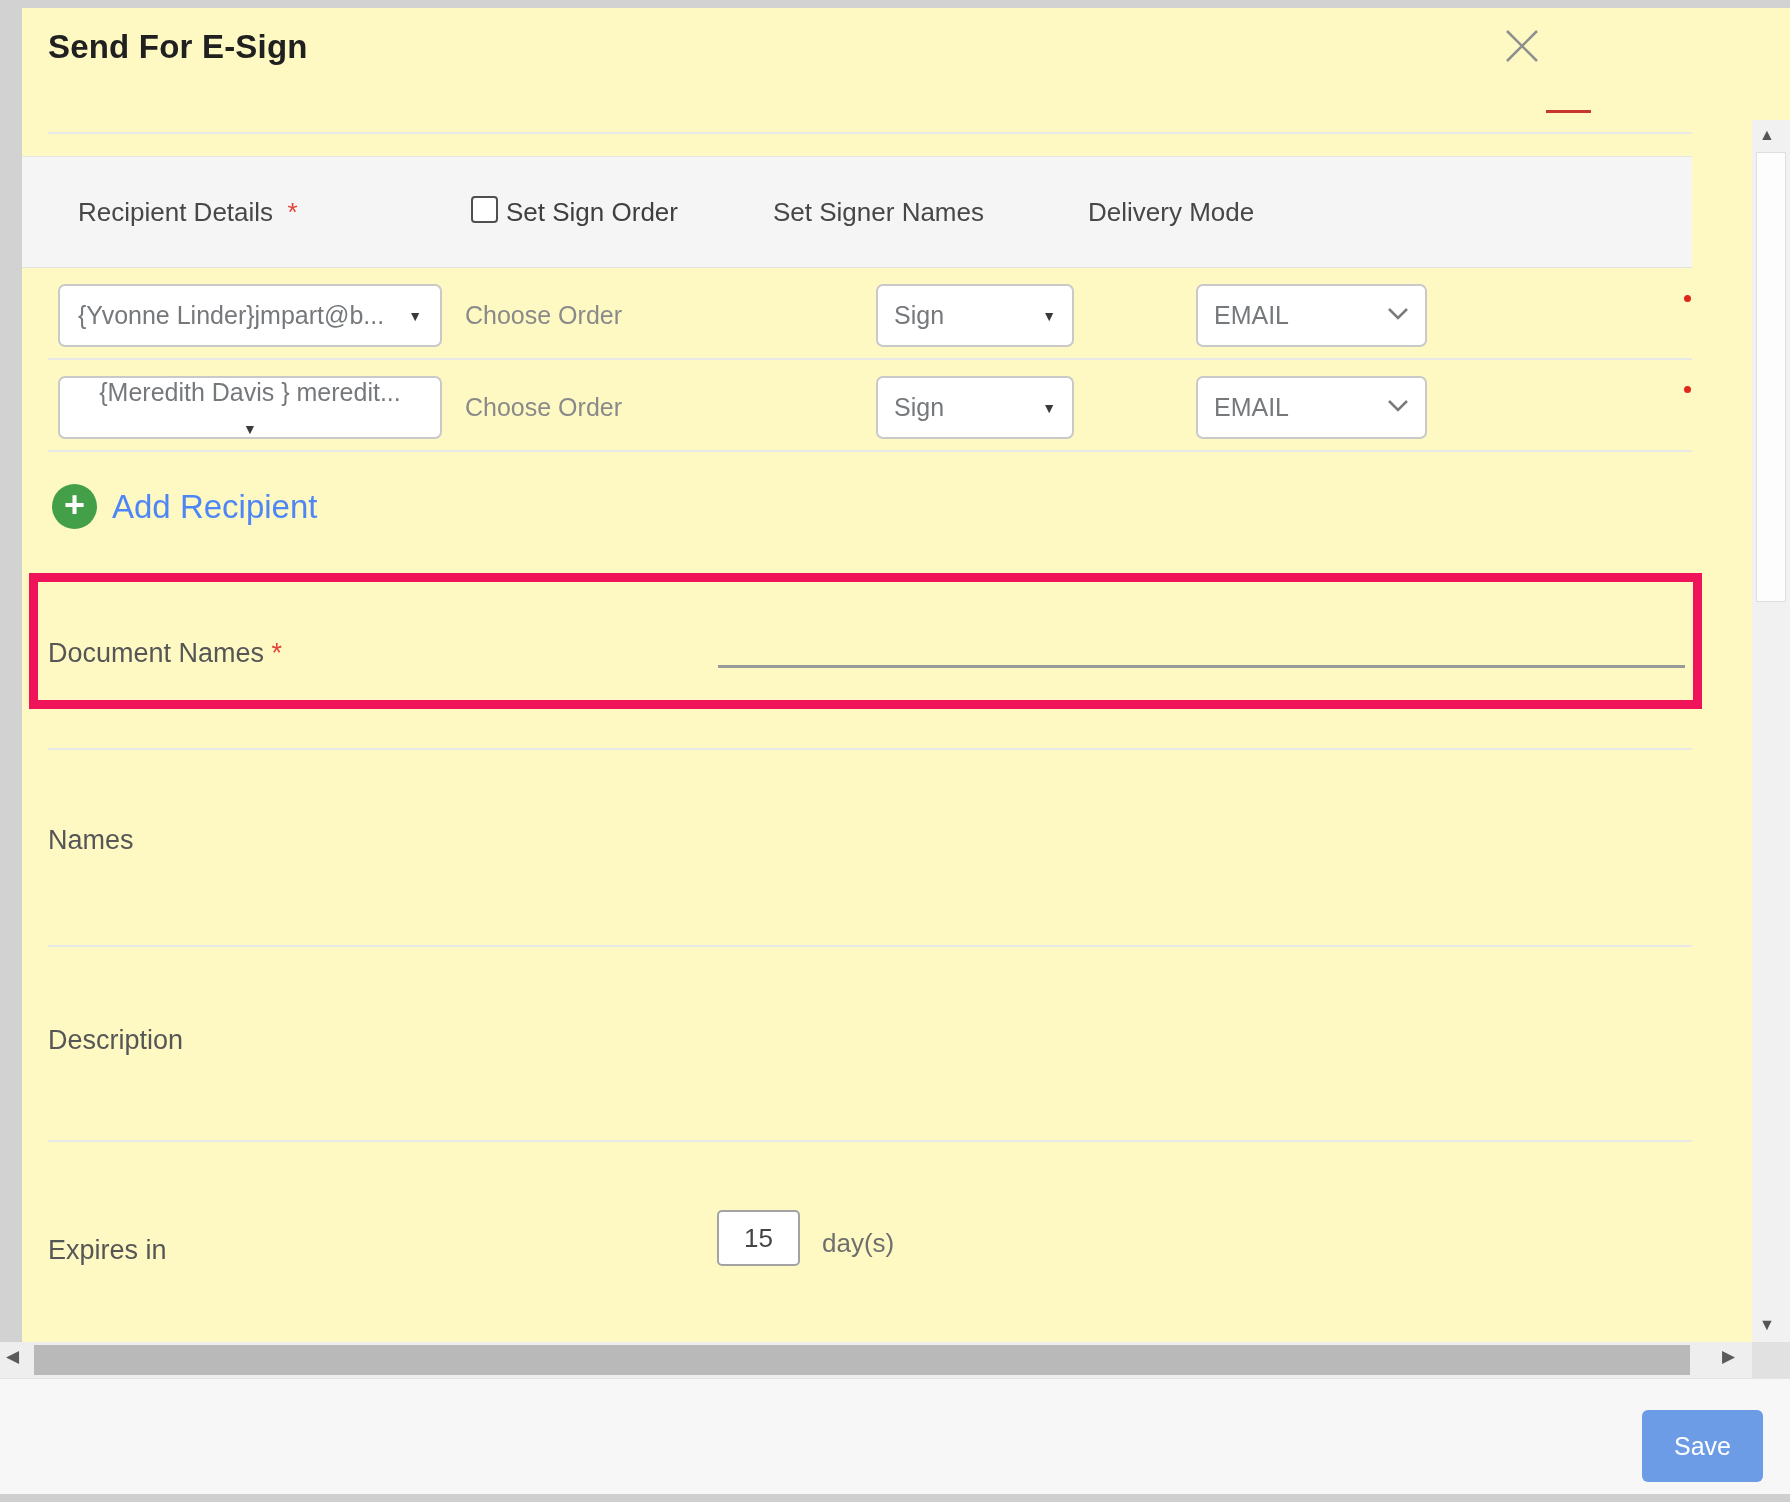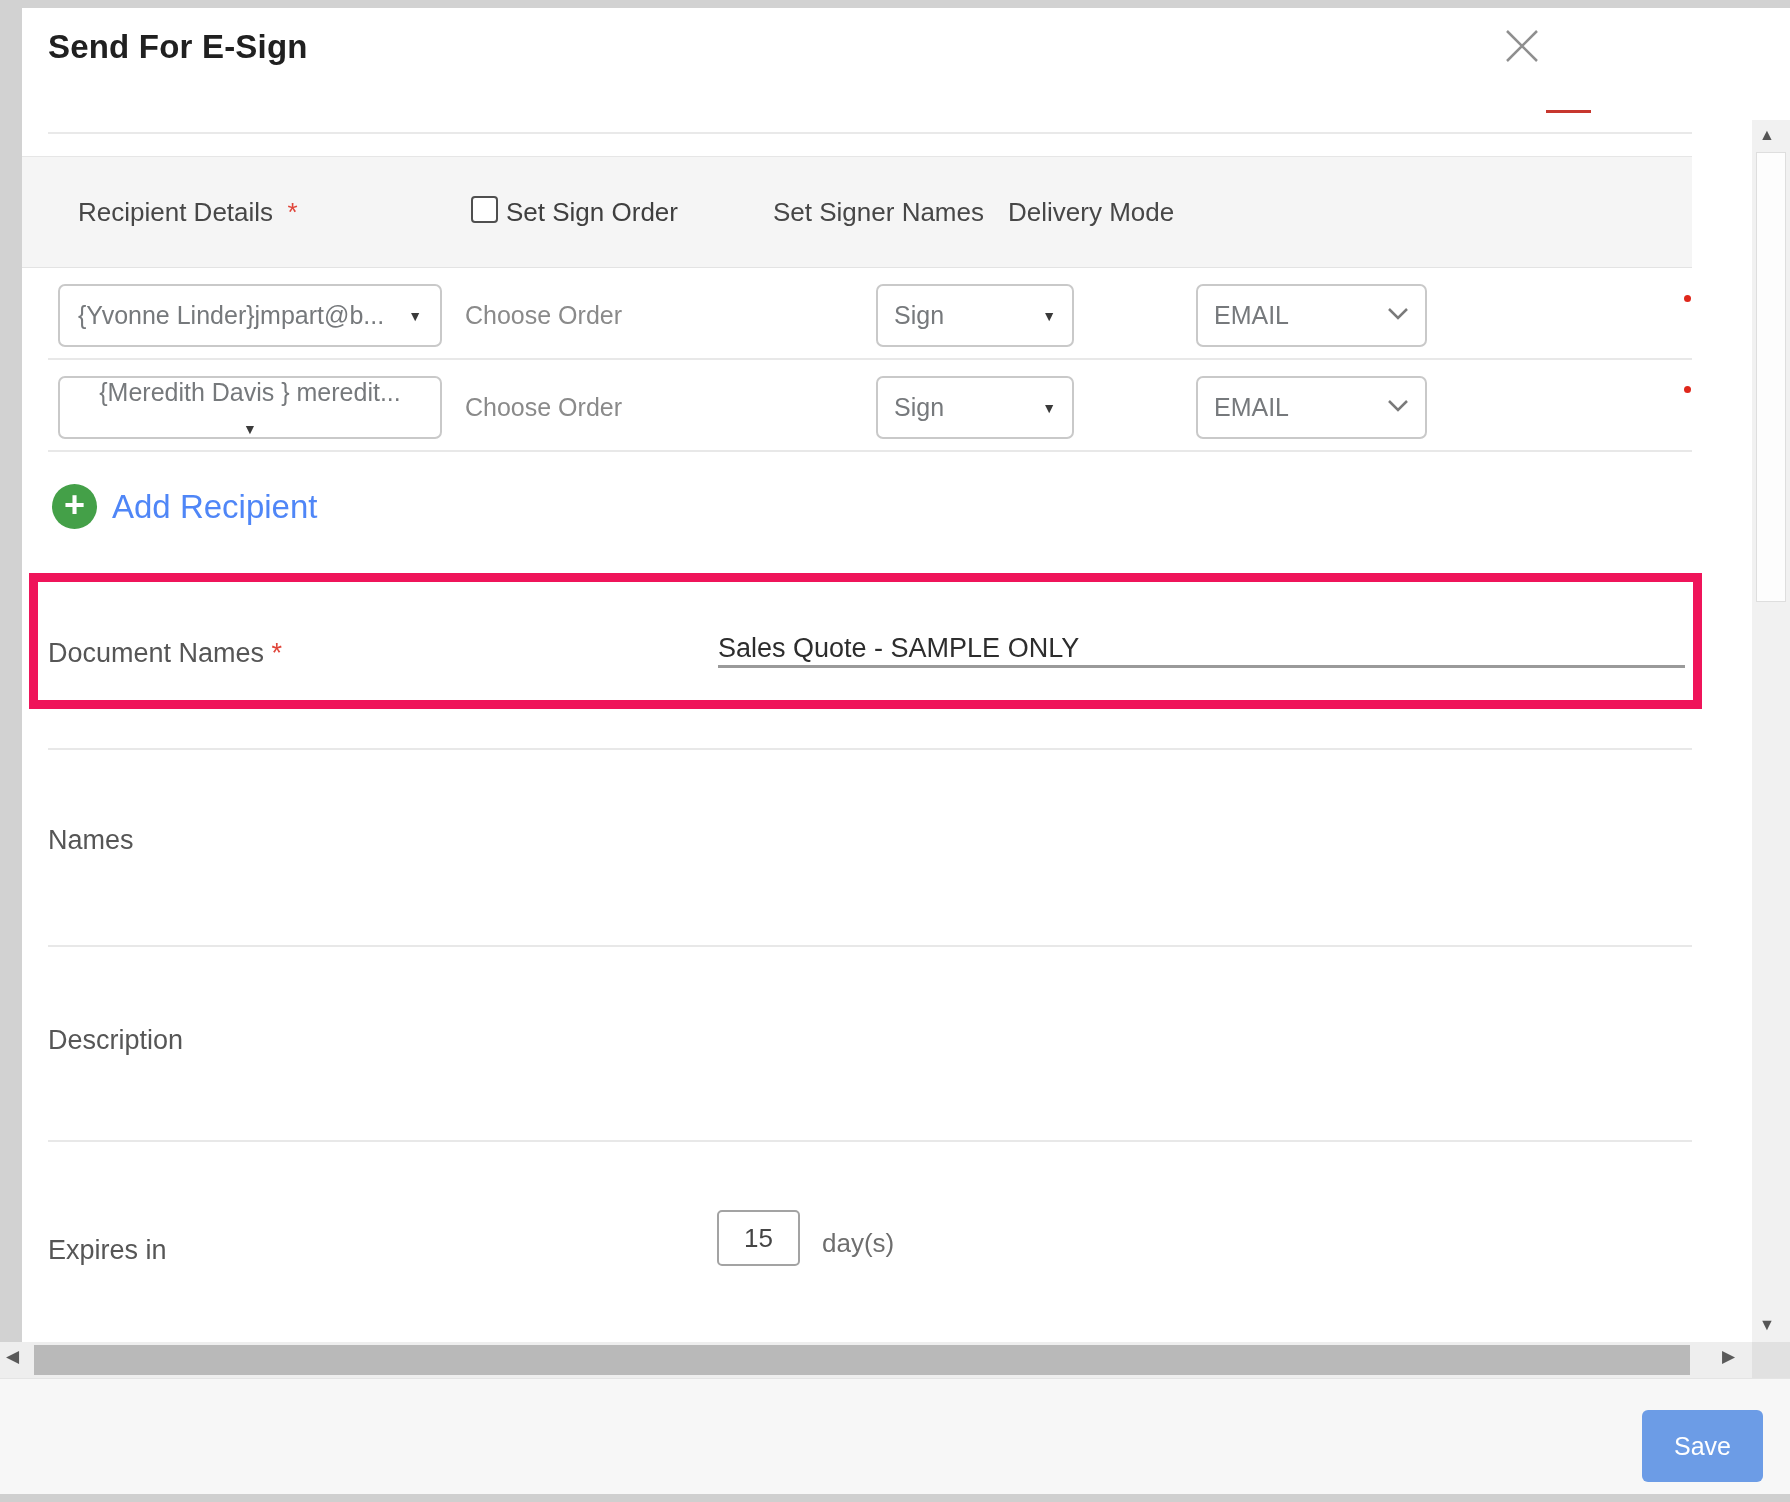--- a/index.html
+++ b/index.html
@@ -1,18 +1,18 @@
 <!DOCTYPE html>
 <html><head>
 <meta charset="utf-8">
 <style>
   html,body{margin:0;padding:0;background:#d2d2d2;}
   #stage{
     position:relative;width:1790px;height:1502px;overflow:hidden;
-    background:#ffffff;
+    background:#fef9c3;
     font-family:"Liberation Sans","DejaVu Sans",sans-serif;
     -webkit-font-smoothing:antialiased;
   }
   .abs{position:absolute;}
   
   .frame-top{left:0;top:0;width:1790px;height:8px;background:#d2d2d2;}
   .frame-left{left:0;top:0;width:22px;height:1342px;background:#d2d2d2;}
   .frame-bottom{left:0;top:1494px;width:1790px;height:8px;background:#cfcfcf;}
   
   .title{left:48px;top:28px;font-size:33px;font-weight:700;color:#202020;letter-spacing:.2px;}
@@ -79,21 +79,21 @@
   <div class="abs divider-top"></div>
 
   <div class="abs head-band"></div>
   <div class="abs head-label" style="left:78px;">
     <span>Recipient Details</span>
     &nbsp;<span class="req">*</span>
   </div>
   <div class="abs checkbox"></div>
   <div class="abs head-label" style="left:506px;color:#3f3f3f;">Set Sign Order</div>
   <div class="abs head-label" style="left:773px;">Set Signer Names</div>
-  <div class="abs head-label" style="left:1008px;">Delivery Mode</div>
+  <div class="abs head-label" style="left:1088px;">Delivery Mode</div>
 
   <div>
     <div class="abs select" style="left:58px;top:284px;width:384px;padding:0 18px;">
       <span class="txt" style="flex:1;">{Yvonne Linder}jmpart@b...</span>
       <span class="caret">▼</span>
     </div>
     <div class="abs muted" style="left:465px;top:301px;">Choose Order</div>
     <div class="abs select" style="left:876px;top:284px;width:198px;padding:0 16px;">
       <span class="txt" style="flex:1;">Sign</span>
       <span class="caret">▼</span>
@@ -135,21 +135,20 @@
   <div class="abs add-btn">
     <span class="plus-circle">+</span>
     <span class="add-label">Add Recipient</span>
   </div>
 
   <div class="abs hl-box"></div>
   <div class="abs field-label" style="top:638px;">
     <span>Document Names</span>
     <span class="req" style="font-size:27px;">*</span>
   </div>
-  <div class="abs doc-value">Sales Quote - SAMPLE ONLY</div>
   <div class="abs doc-underline"></div>
 
   <div class="abs row-line" style="top:748px;"></div>
 
   <div class="abs field-label" style="top:825px;">Names</div>
   <div class="abs" style="left:718px;top:800px;width:967px;height:90px;"></div>
   <div class="abs row-line" style="top:945px;"></div>
 
   <div class="abs field-label" style="top:1025px;">Description</div>
   <div class="abs" style="left:718px;top:1000px;width:967px;height:90px;"></div>

